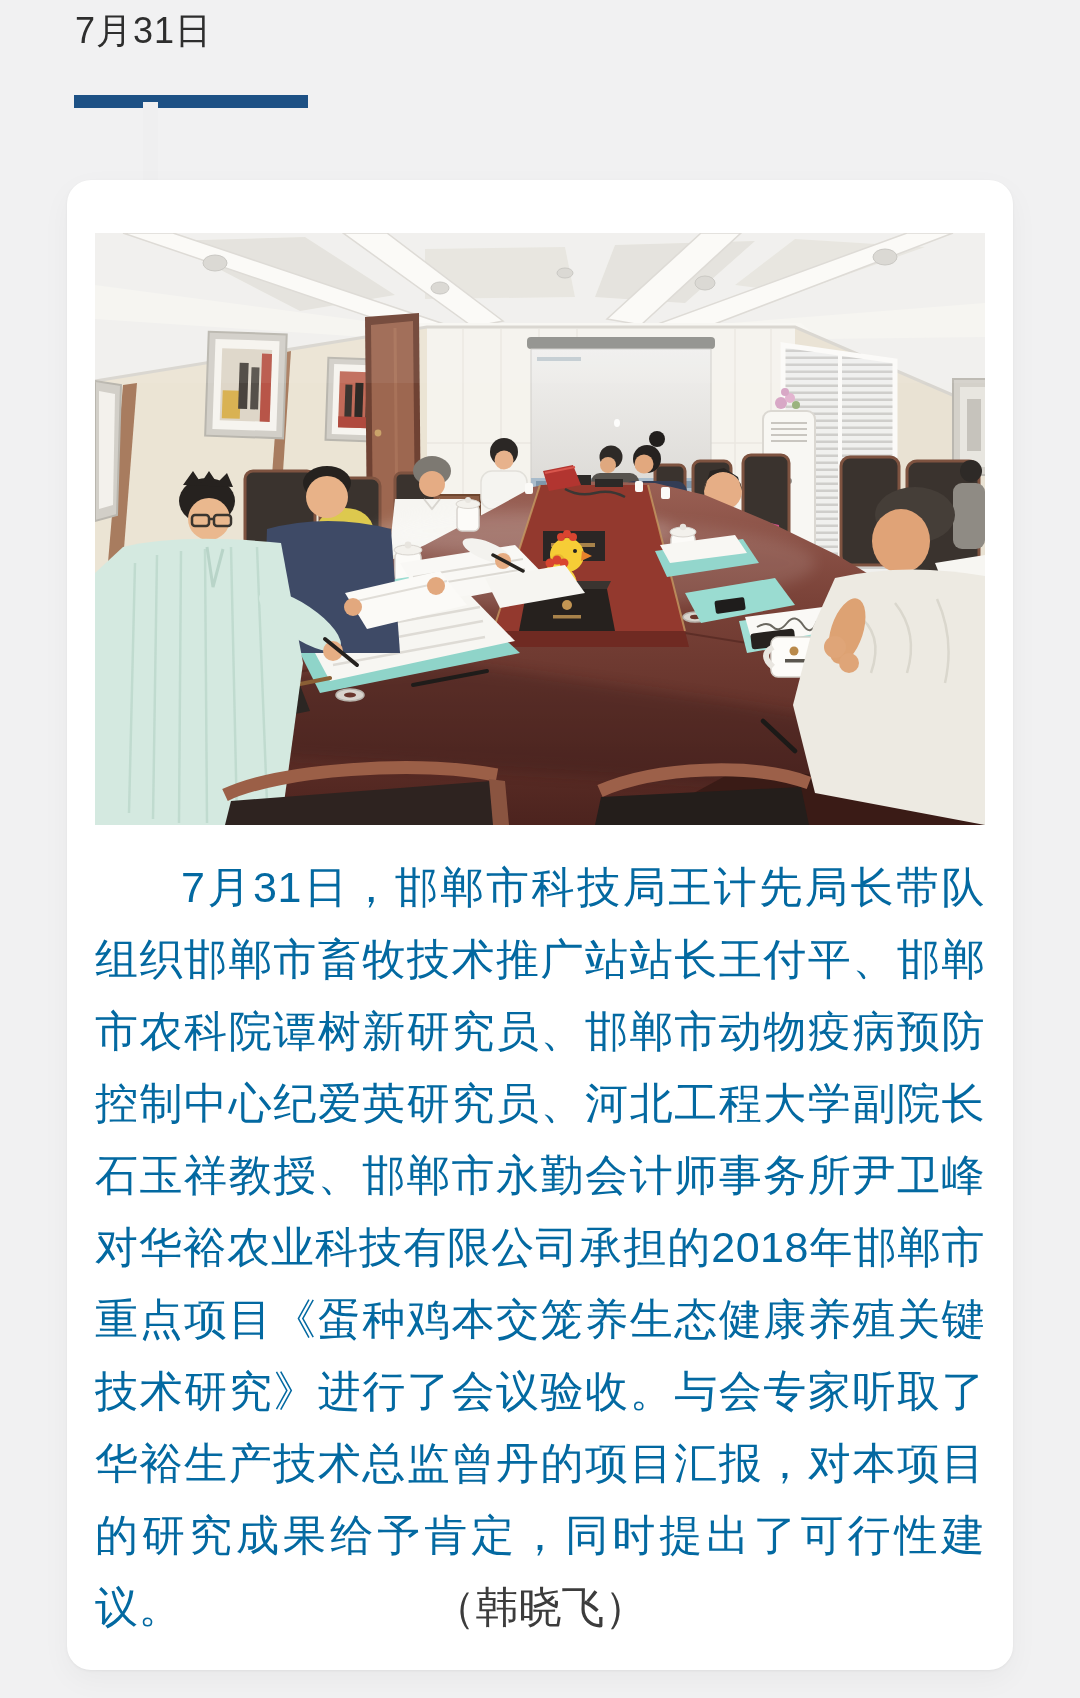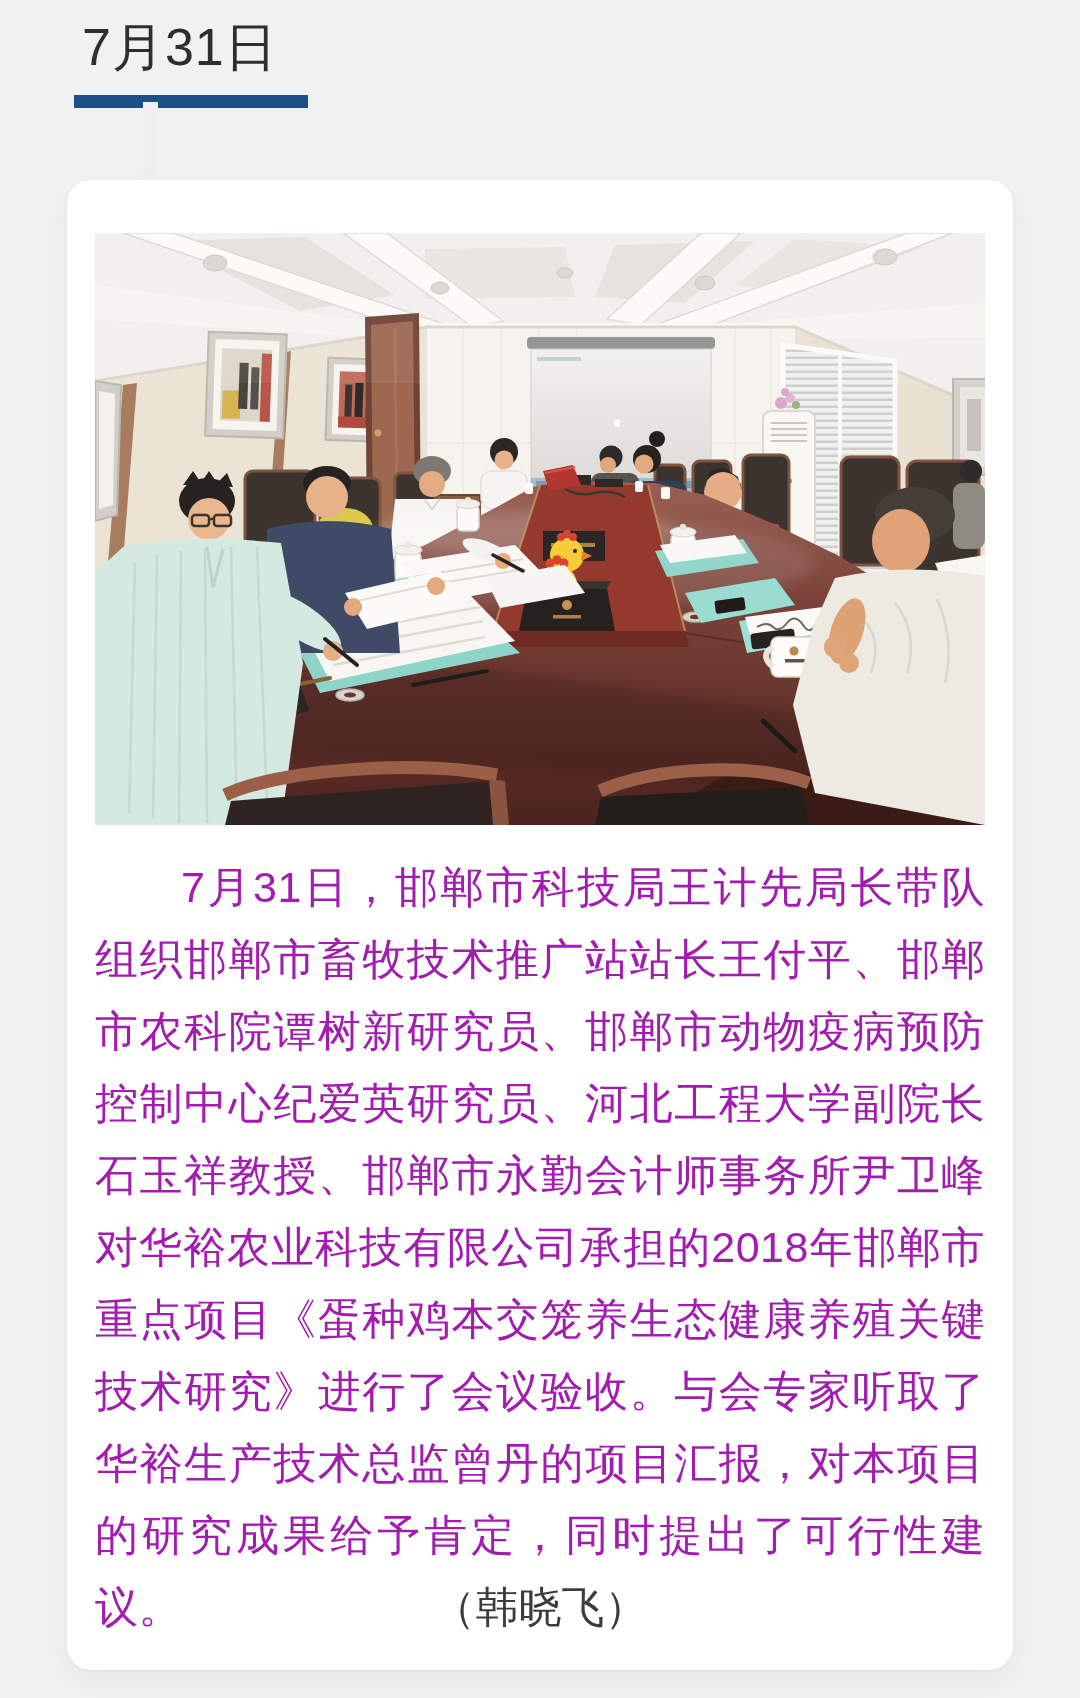--- a/index.html
+++ b/index.html
@@ -1,18 +1,18 @@
 <!DOCTYPE html>
 <html><head>
 <meta charset="utf-8">
 <style>
   html,body{margin:0;padding:0;}
   body{font-family:"Liberation Sans","DejaVu Sans",sans-serif;}
   .page{position:relative;width:1080px;height:1698px;background:#f1f1f2;overflow:hidden;}
-  .page-title{position:absolute;left:75px;top:8px;font-size:52px;line-height:1.25;color:#2e2e2e;font-weight:400;letter-spacing:1px;margin:7px;}
+  .page-title{position:absolute;left:75px;top:8px;font-size:36px;line-height:1.25;color:#2e2e2e;font-weight:400;letter-spacing:1px;margin:0;}
   .accent-bar{position:absolute;left:74px;top:95px;width:234px;height:13px;background:#1d5185;}
   .timeline-connector{position:absolute;left:143px;top:102px;width:15px;height:90px;background:#efeff0;}
   .card{position:absolute;left:67px;top:180px;width:946px;height:1490px;background:#ffffff;border-radius:24px;
         box-shadow:0 1px 3px rgba(0,0,0,.05),0 10px 30px rgba(0,0,0,.04);}
   .photo{position:absolute;left:28px;top:53px;width:890px;height:592px;overflow:hidden;background:#ded8cc;}
   .photo svg{display:block;width:890px;height:592px;}
   .body-text{position:absolute;left:28px;top:671px;width:890px;margin:0;font-size:43px;line-height:72px;
              color:#3c3c3c;text-align:justify;text-indent:2em;letter-spacing:.5px;}
   .byline{position:absolute;left:28px;top:1391px;width:890px;margin:0;font-size:43px;line-height:72px;color:#3c3c3c;}
 </style>
@@ -406,17 +406,17 @@
           <polygon points="136,568 396,548 402,592 130,592" fill="#2e2320"></polygon>
           <polygon points="394,546 410,548 414,592 398,592" fill="#8a5440"></polygon>
           <path d="M505,558 C562,533 660,530 714,550" fill="none" stroke="#9c6049" stroke-width="13"></path>
           <polygon points="506,564 706,554 714,592 500,592" fill="#241e1b"></polygon>
         </g>
 
         <rect x="0" y="0" width="890" height="150" fill="#ffffff" opacity=".06"></rect>
       </svg>
     </div>
 
-    <p class="body-text" style="color: #a21caf;">7月31日，邯郸市科技局王计先局长带队组织邯郸市畜牧技术推广站站长王付平、邯郸市农科院谭树新研究员、邯郸市动物疫病预防控制中心纪爱英研究员、河北工程大学副院长石玉祥教授、邯郸市永勤会计师事务所尹卫峰对华裕农业科技有限公司承担的2018年邯郸市重点项目《蛋种鸡本交笼养生态健康养殖关键技术研究》进行了会议验收。与会专家听取了华裕生产技术总监曾丹的项目汇报，对本项目的研究成果给予肯定，同时提出了可行性建议。</p>
+    <p class="body-text" style="color: #0369a1;">7月31日，邯郸市科技局王计先局长带队组织邯郸市畜牧技术推广站站长王付平、邯郸市农科院谭树新研究员、邯郸市动物疫病预防控制中心纪爱英研究员、河北工程大学副院长石玉祥教授、邯郸市永勤会计师事务所尹卫峰对华裕农业科技有限公司承担的2018年邯郸市重点项目《蛋种鸡本交笼养生态健康养殖关键技术研究》进行了会议验收。与会专家听取了华裕生产技术总监曾丹的项目汇报，对本项目的研究成果给予肯定，同时提出了可行性建议。</p>
     <p class="byline" style="color: rgb(60, 60, 60); text-align: center;">（韩晓飞）</p>
 
   </article>
 </div>
 
 </body></html>

